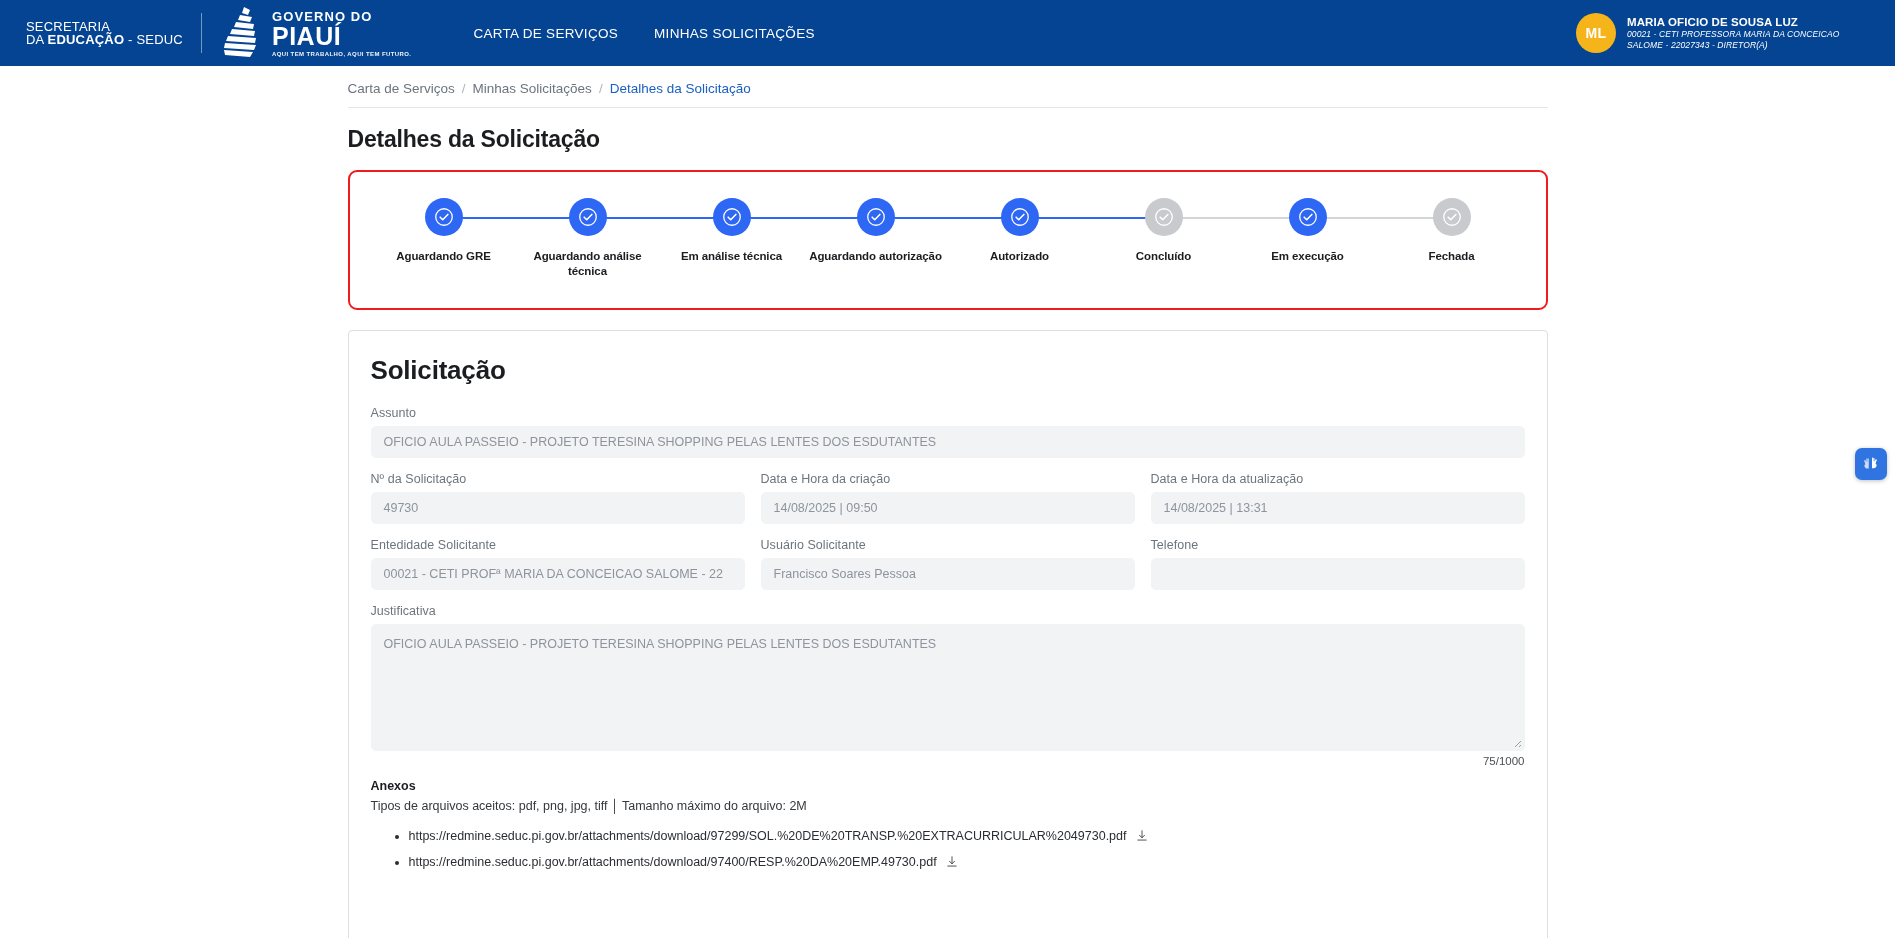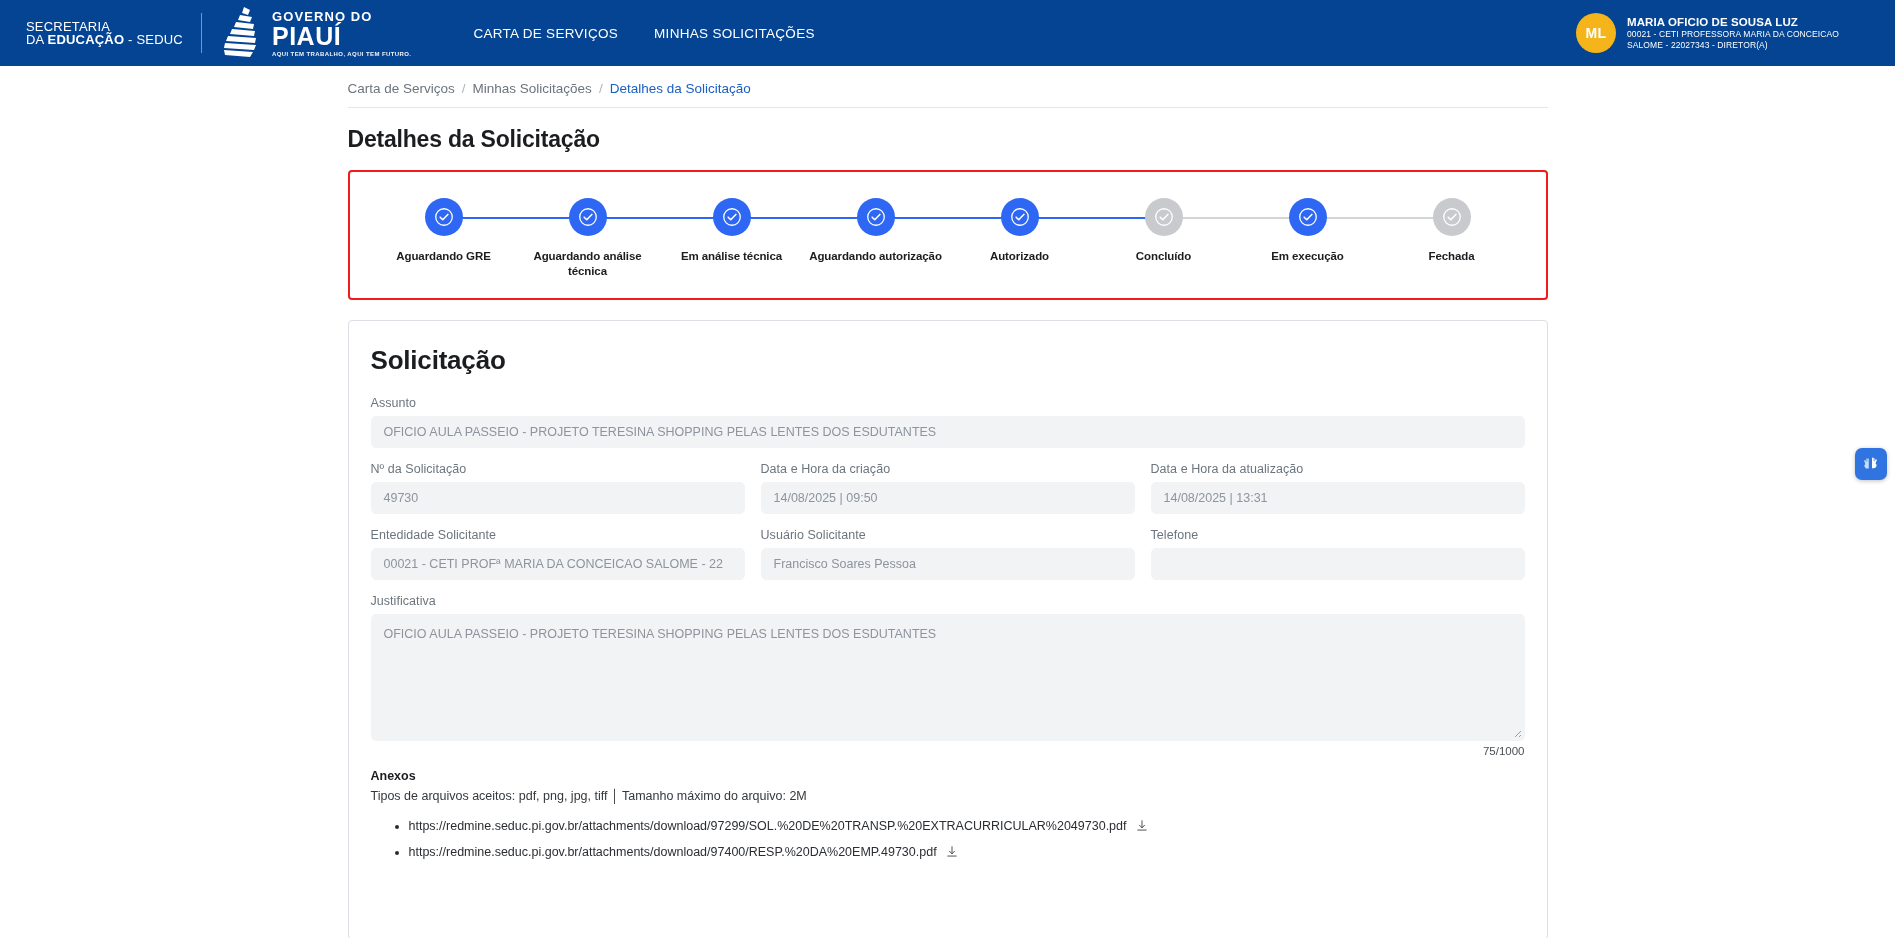--- a/index.html
+++ b/index.html
@@ -61,21 +61,21 @@
   .avatar {
     width: 40px; height: 40px; border-radius: 50%;
     background: #f4b41a;
     color: #ffffff;
     display: flex; align-items: center; justify-content: center;
     font-size: 14px; font-weight: 700; letter-spacing: .5px;
     flex: 0 0 auto;
   }
   .userinfo { color: #ffffff; max-width: 250px; }
   .userinfo .uname { font-size: 11.5px; font-weight: 700; letter-spacing: .1px; line-height: 14px; }
-  .userinfo .udesc { font-size: 8.5px; line-height: 11.5px; letter-spacing: .1px; }
+  .userinfo .udesc { font-size: 8.5px; line-height: 11.5px; letter-spacing: .1px; font-style: italic; }
 
   
   .page { padding: 0; }
   .container {
     width: 1200px;
     margin: 0 auto;
     padding-left: 0;
   }
 
   .breadcrumb {
@@ -93,23 +93,23 @@
     font-size: 23px;
     font-weight: 700;
     color: #1b1d20;
     margin: 18px 0 17px 0;
     letter-spacing: -.2px;
   }
 
   
   .stepper-wrap {
     border: 2px solid #f11b1b;
-    border-radius: 4px;
+    border-radius: 9px;
     background: #fff;
-    padding: 26px 22px 20px 22px;
+    padding: 26px 22px 30px 22px;
     margin-bottom: 20px;
   }
   .stepper {
     display: flex;
     align-items: flex-start;
     justify-content: space-between;
     position: relative;
   }
   .step {
     display: flex;

